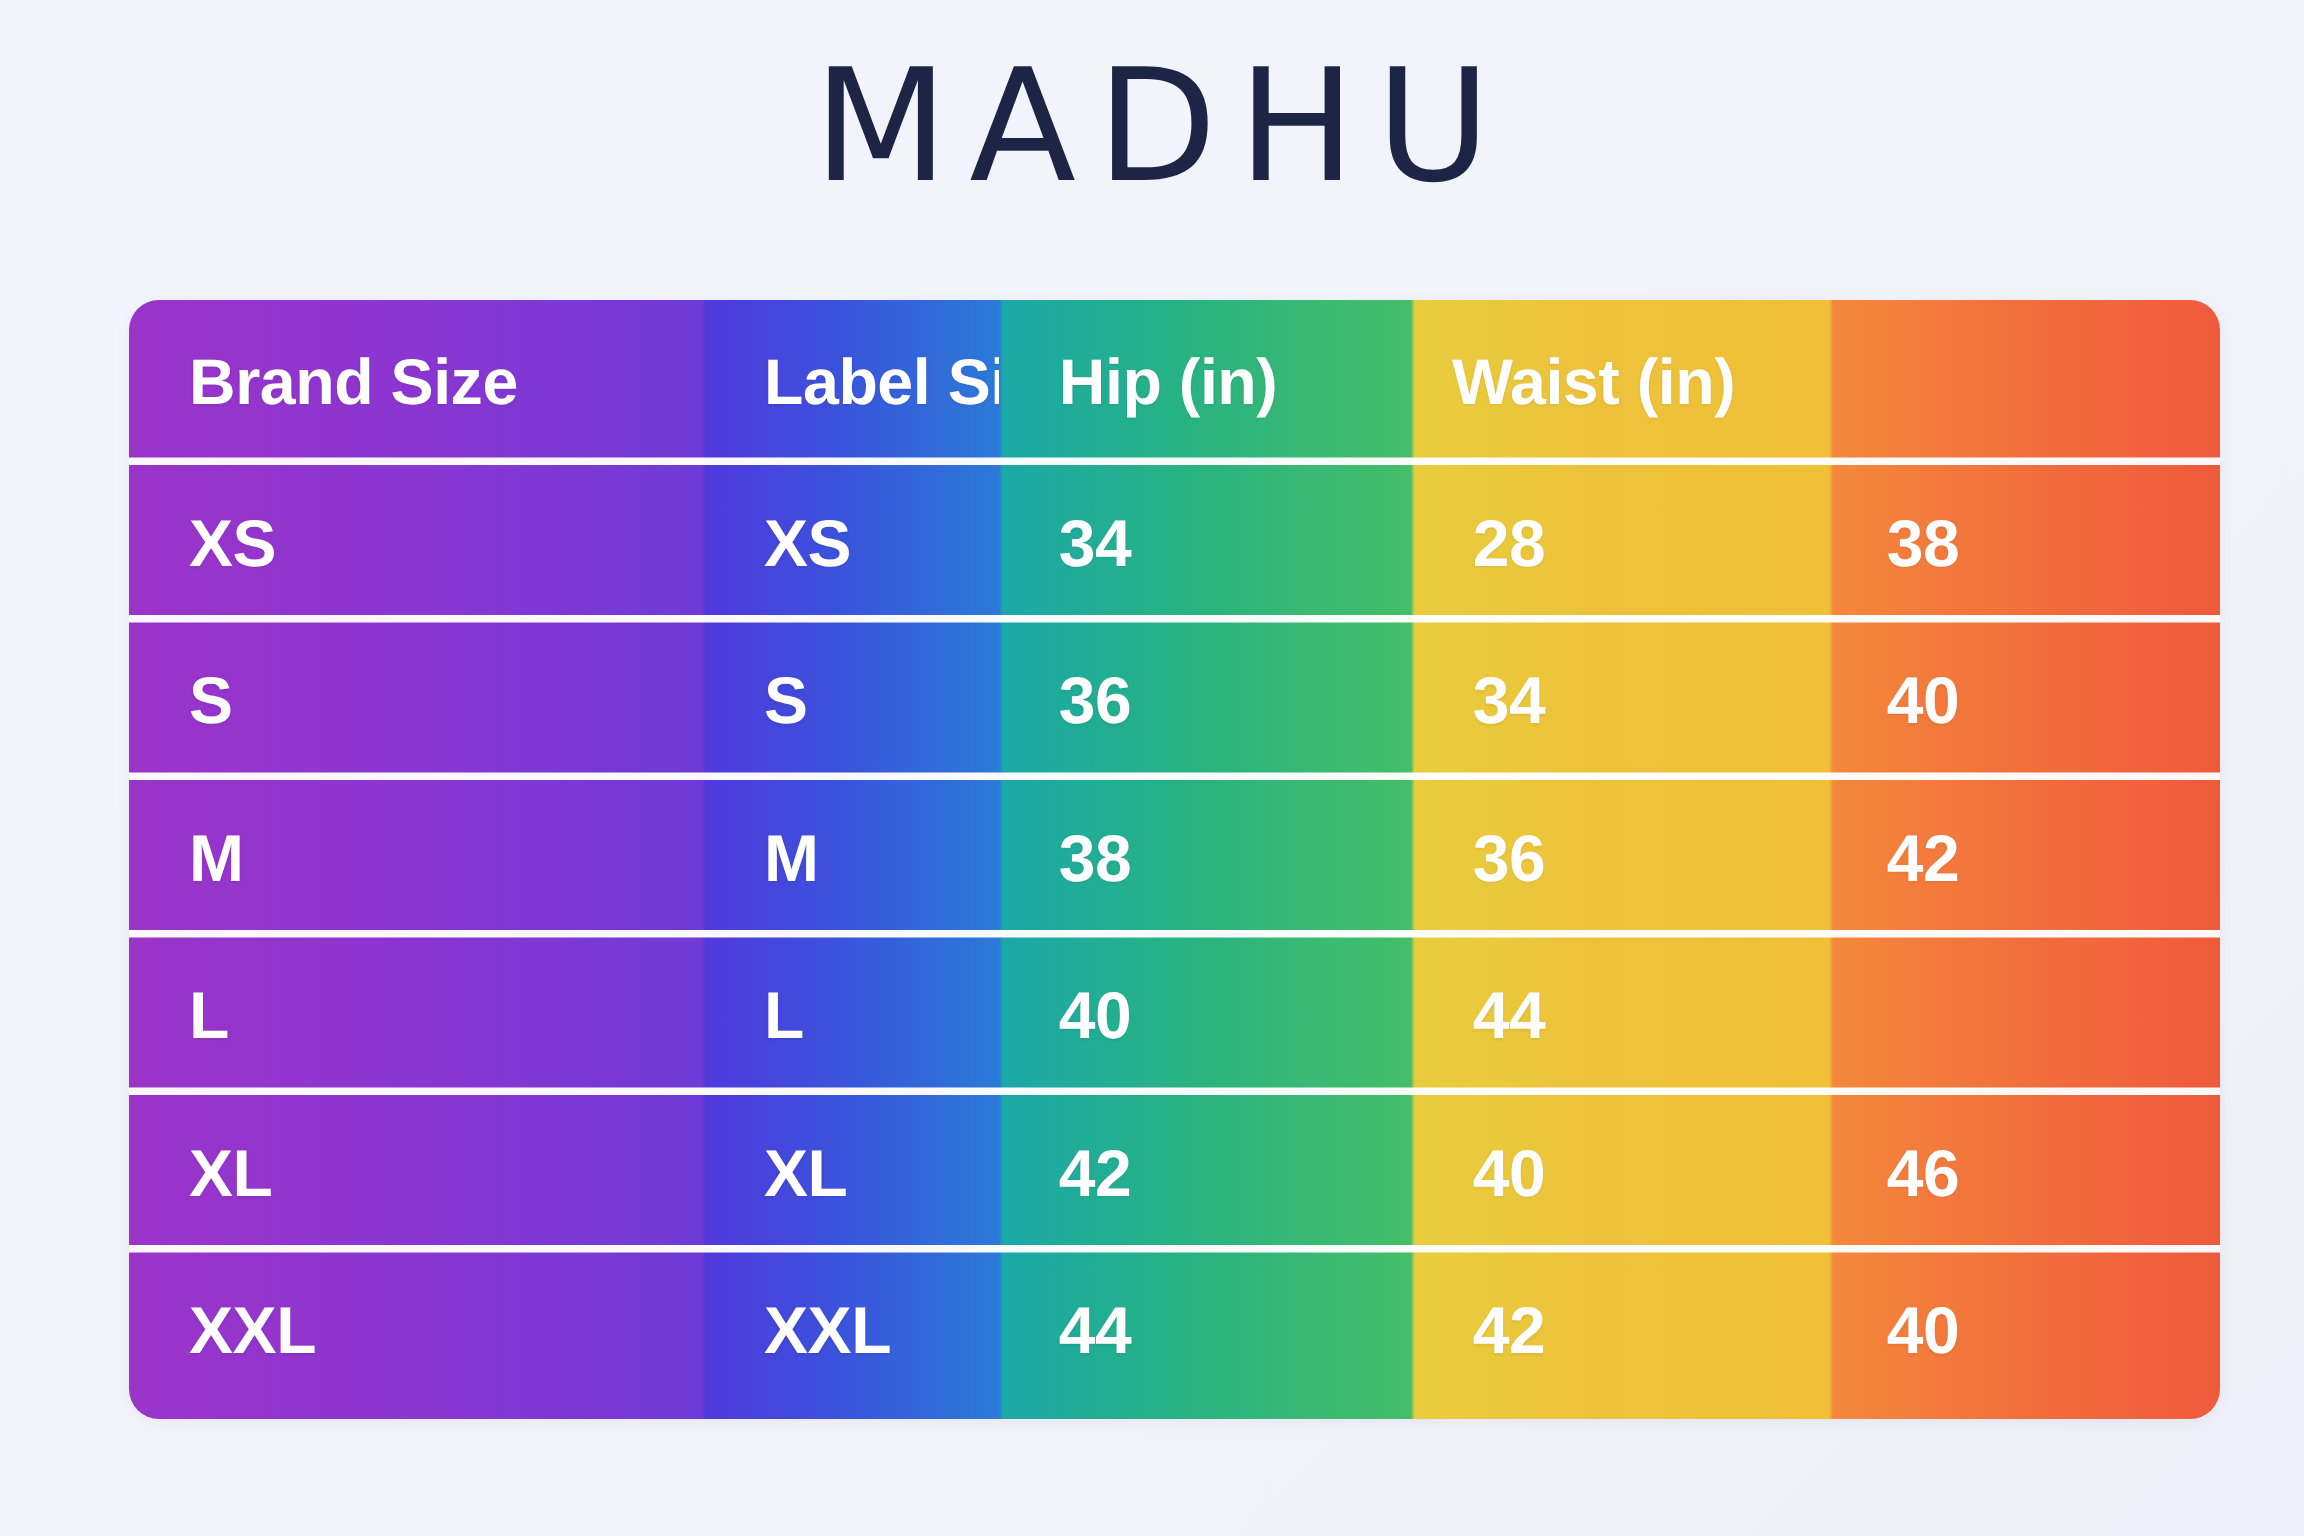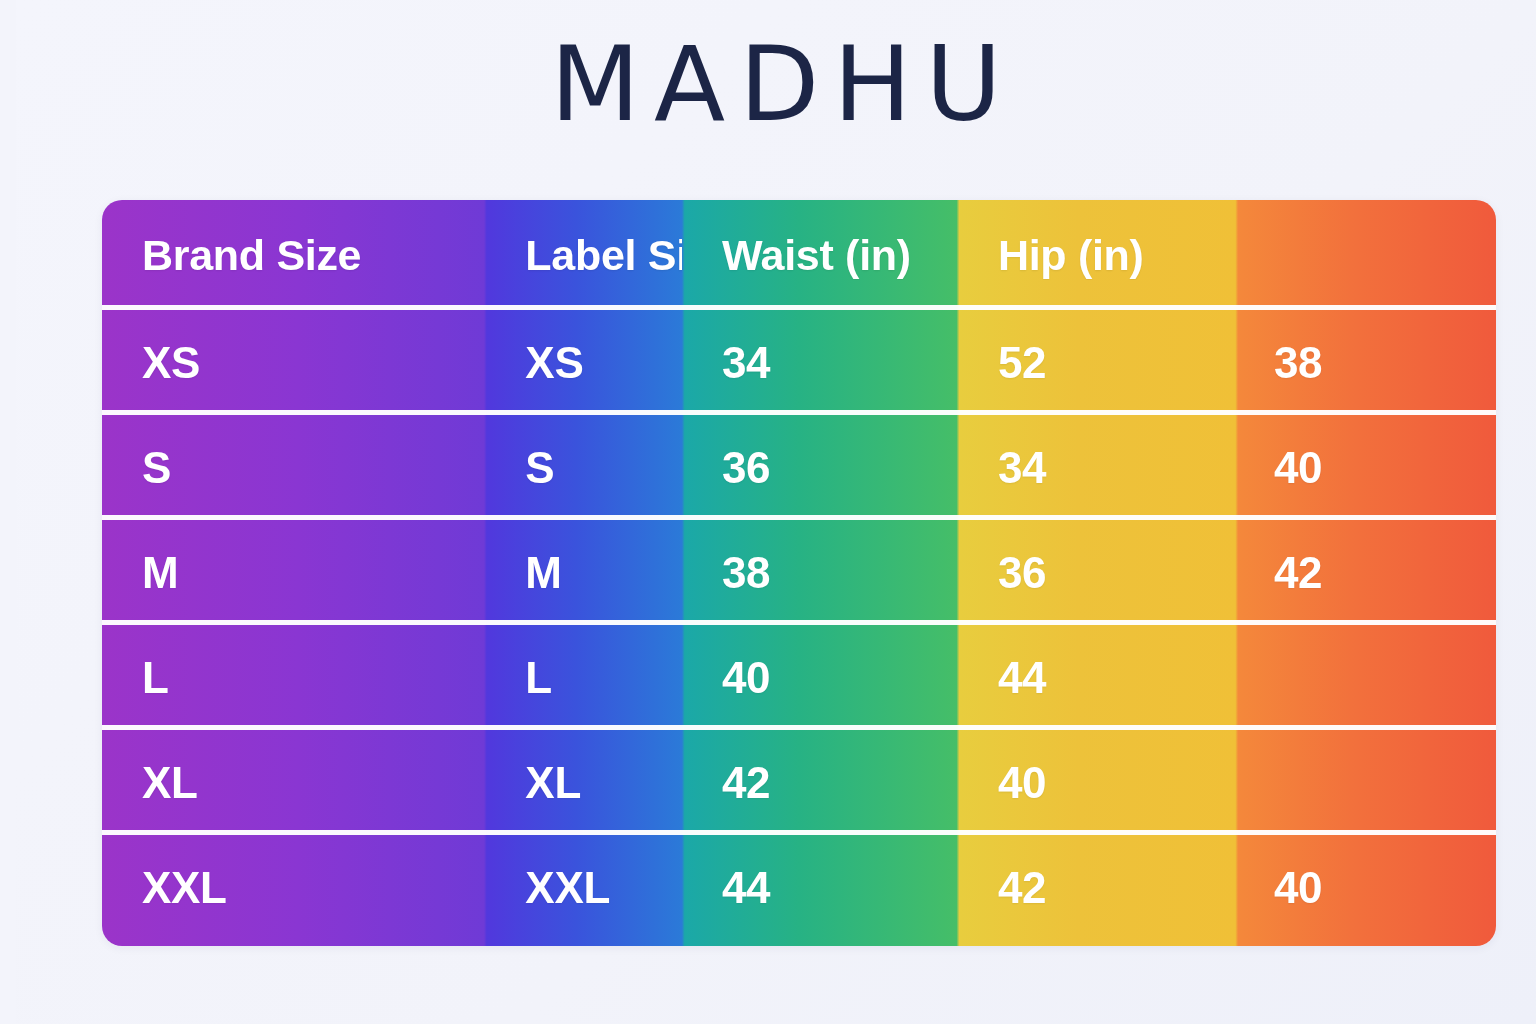--- a/index.html
+++ b/index.html
@@ -13,21 +13,20 @@
     background: #f3f4fb;
     font-family: "Liberation Sans", "DejaVu Sans", sans-serif;
     overflow: hidden;
     position: relative;
   }
 
   .page {
     position: absolute;
     inset: 0;
     background: linear-gradient(135deg, #f4f5fc 0%, #f2f3fa 60%, #eef0f9 100%);
-    margin-left: 16px;
   }
 
   .brand-title {
     position: absolute;
     top: 28px;
     left: 0;
     width: 100%;
     text-align: center;
     font-family: "DejaVu Sans", "Liberation Sans", sans-serif;
     font-size: 104px;
@@ -138,29 +137,29 @@
   <div class="brand-title">MADHU</div>
 
   <div class="chart-wrap">
     <div class="chart-gradient"></div>
 
     <div class="table">
 
       <div class="row header-row sep">
         <div class="cell c0">Brand Size</div>
         <div class="cell c1">Label Size</div>
+        <div class="cell c4">Hip (in)</div>
         <div class="cell c3">Waist (in)</div>
-        <div class="cell c4">Hip (in)</div>
       </div>
 
       <div class="row body-row sep">
         <div class="cell c0">XS</div>
         <div class="cell c1">XS</div>
         <div class="cell c2">34</div>
-        <div class="cell c3">52</div>
+        <div class="cell c3">28</div>
         <div class="cell c4">38</div>
       </div>
 
       <div class="row body-row sep">
         <div class="cell c0">S</div>
         <div class="cell c1">S</div>
         <div class="cell c2">36</div>
         <div class="cell c3">34</div>
         <div class="cell c4">40</div>
       </div>
@@ -178,20 +177,21 @@
         <div class="cell c1">L</div>
         <div class="cell c2">40</div>
         <div class="cell c4">44</div>
       </div>
 
       <div class="row body-row sep">
         <div class="cell c0">XL</div>
         <div class="cell c1">XL</div>
         <div class="cell c2">42</div>
         <div class="cell c3">40</div>
+        <div class="cell c4">46</div>
       </div>
 
       <div class="row body-row">
         <div class="cell c0">XXL</div>
         <div class="cell c1">XXL</div>
         <div class="cell c2">44</div>
         <div class="cell c3">42</div>
         <div class="cell c4">40</div>
       </div>
 

